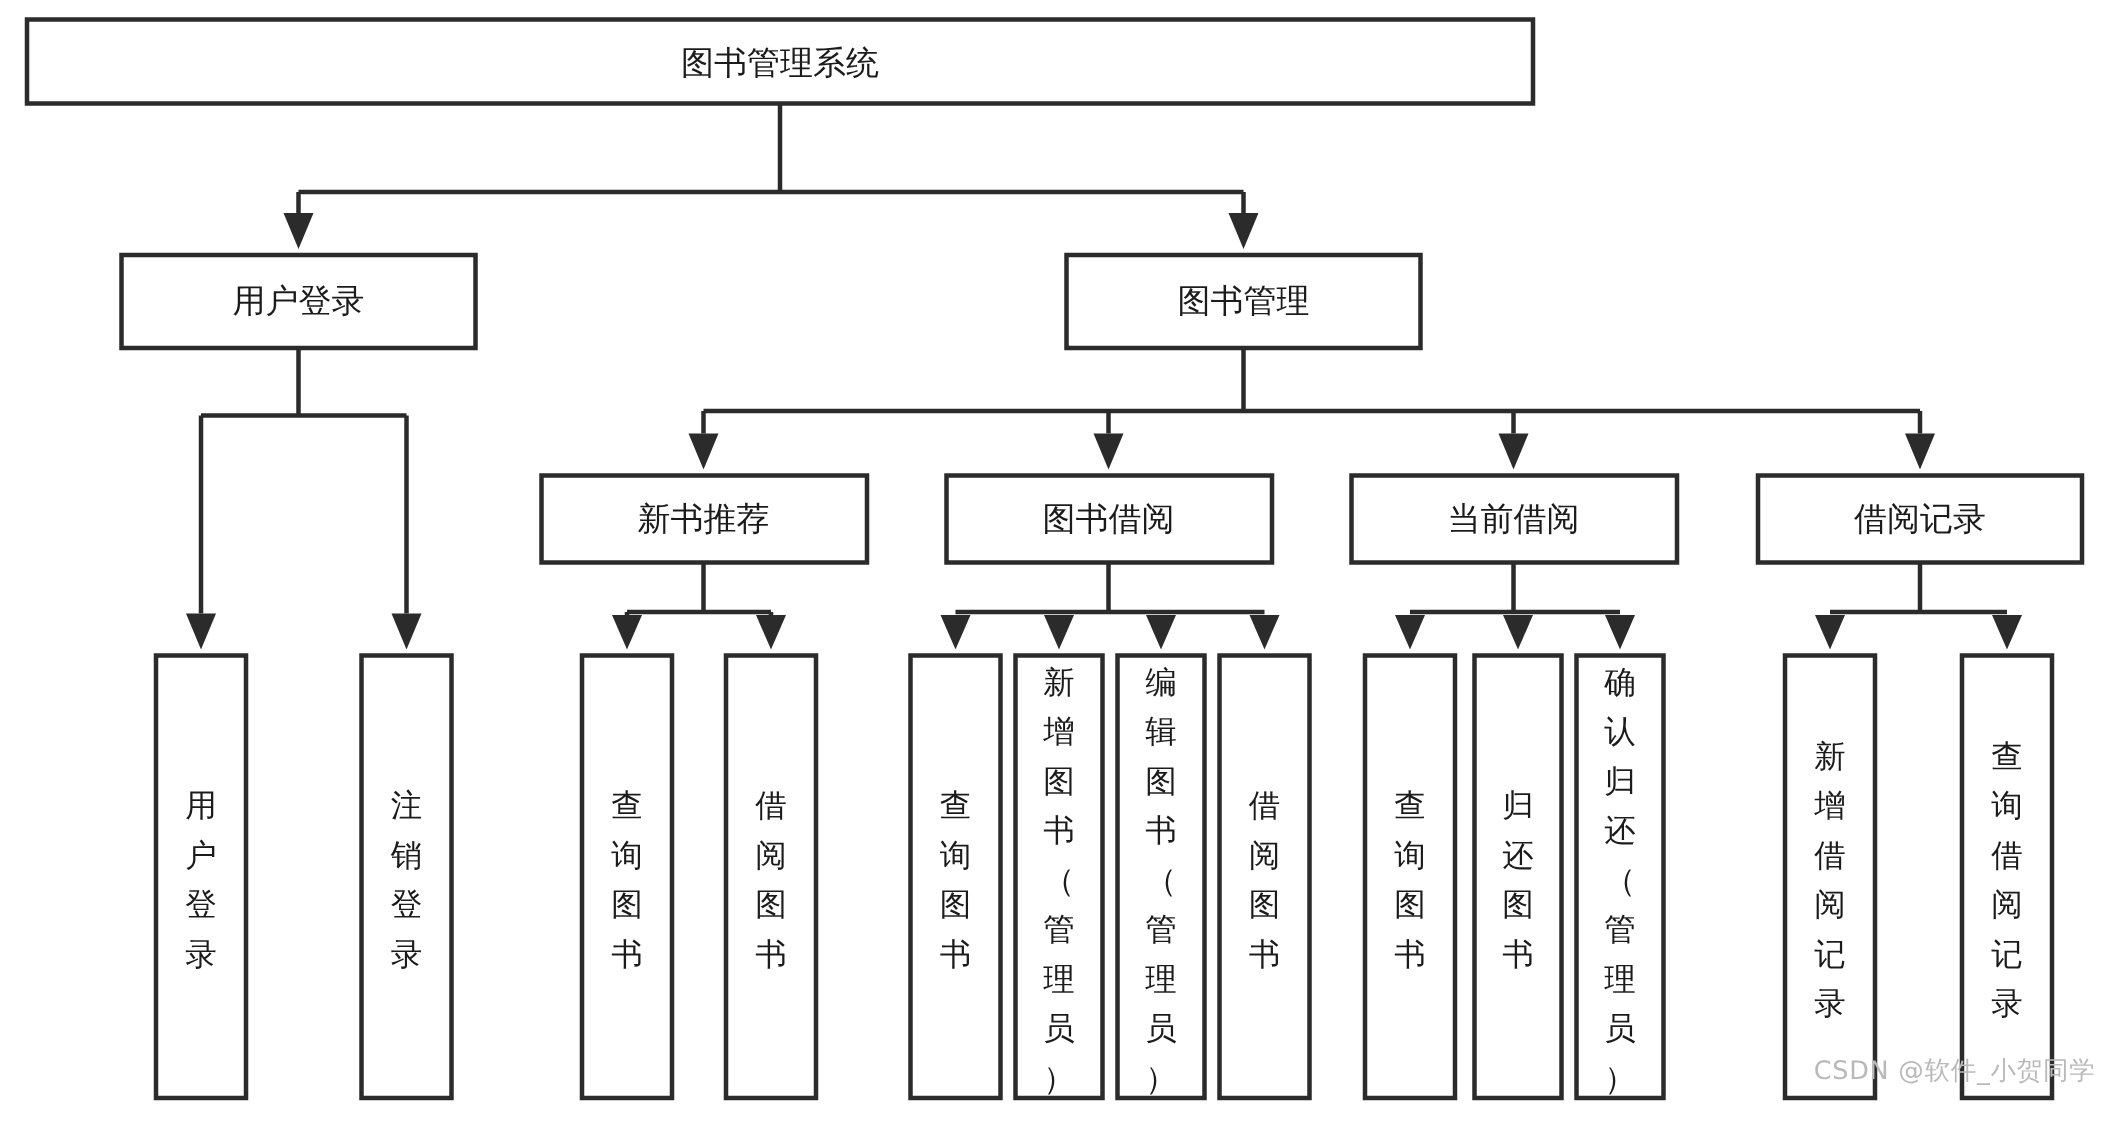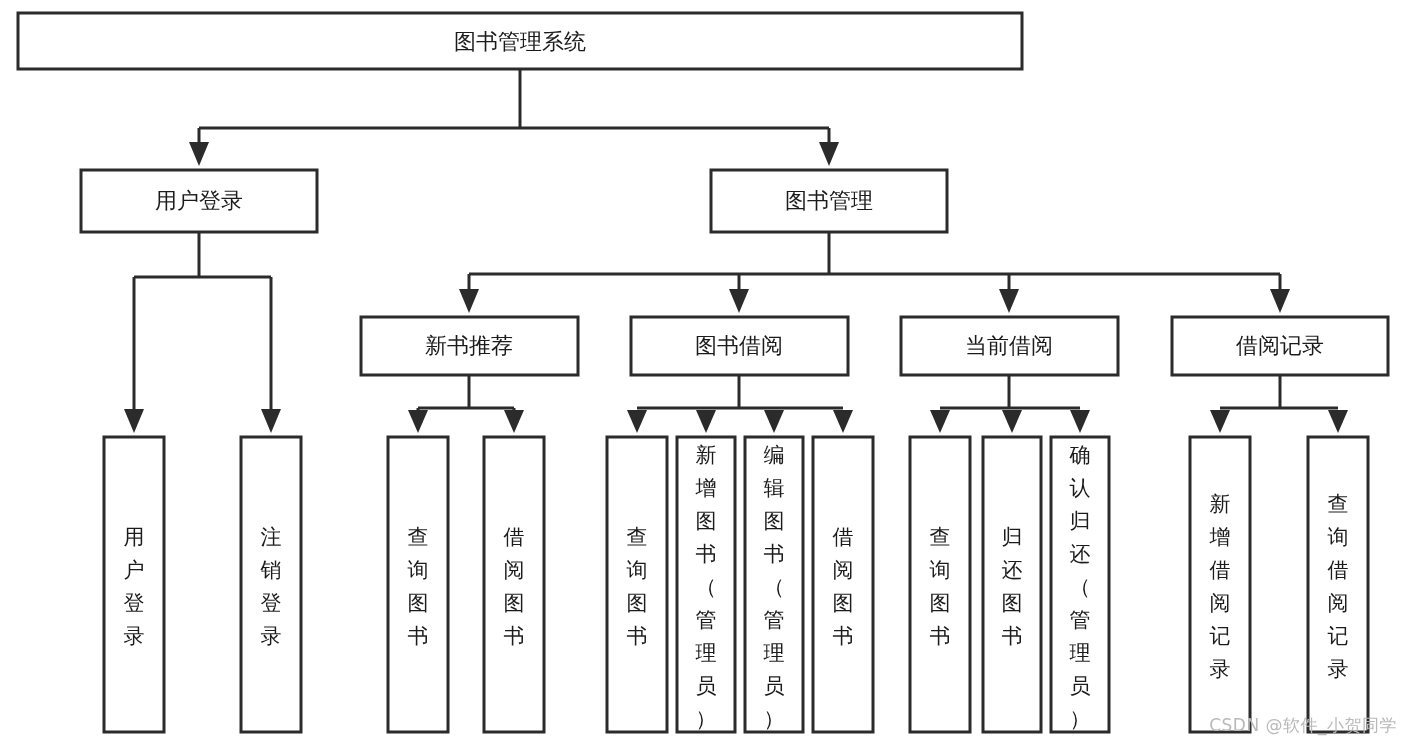--- a/index.html
+++ b/index.html
@@ -45,21 +45,21 @@
     fill: none;
     stroke-linecap: butt;
   }
   .arrow-head {
     fill: #2b2b2b;
     stroke: none;
   }
   .watermark {
     position: absolute;
     right: 8px;
-    bottom: 10px;
+    bottom: 22px;
     font-family: "DejaVu Sans", "Liberation Sans", sans-serif;
     font-size: 17px;
     color: #b9b9b9;
     white-space: nowrap;
     letter-spacing: 0.5px;
     pointer-events: none;
   }
 </style>
 </head>
 <body>

